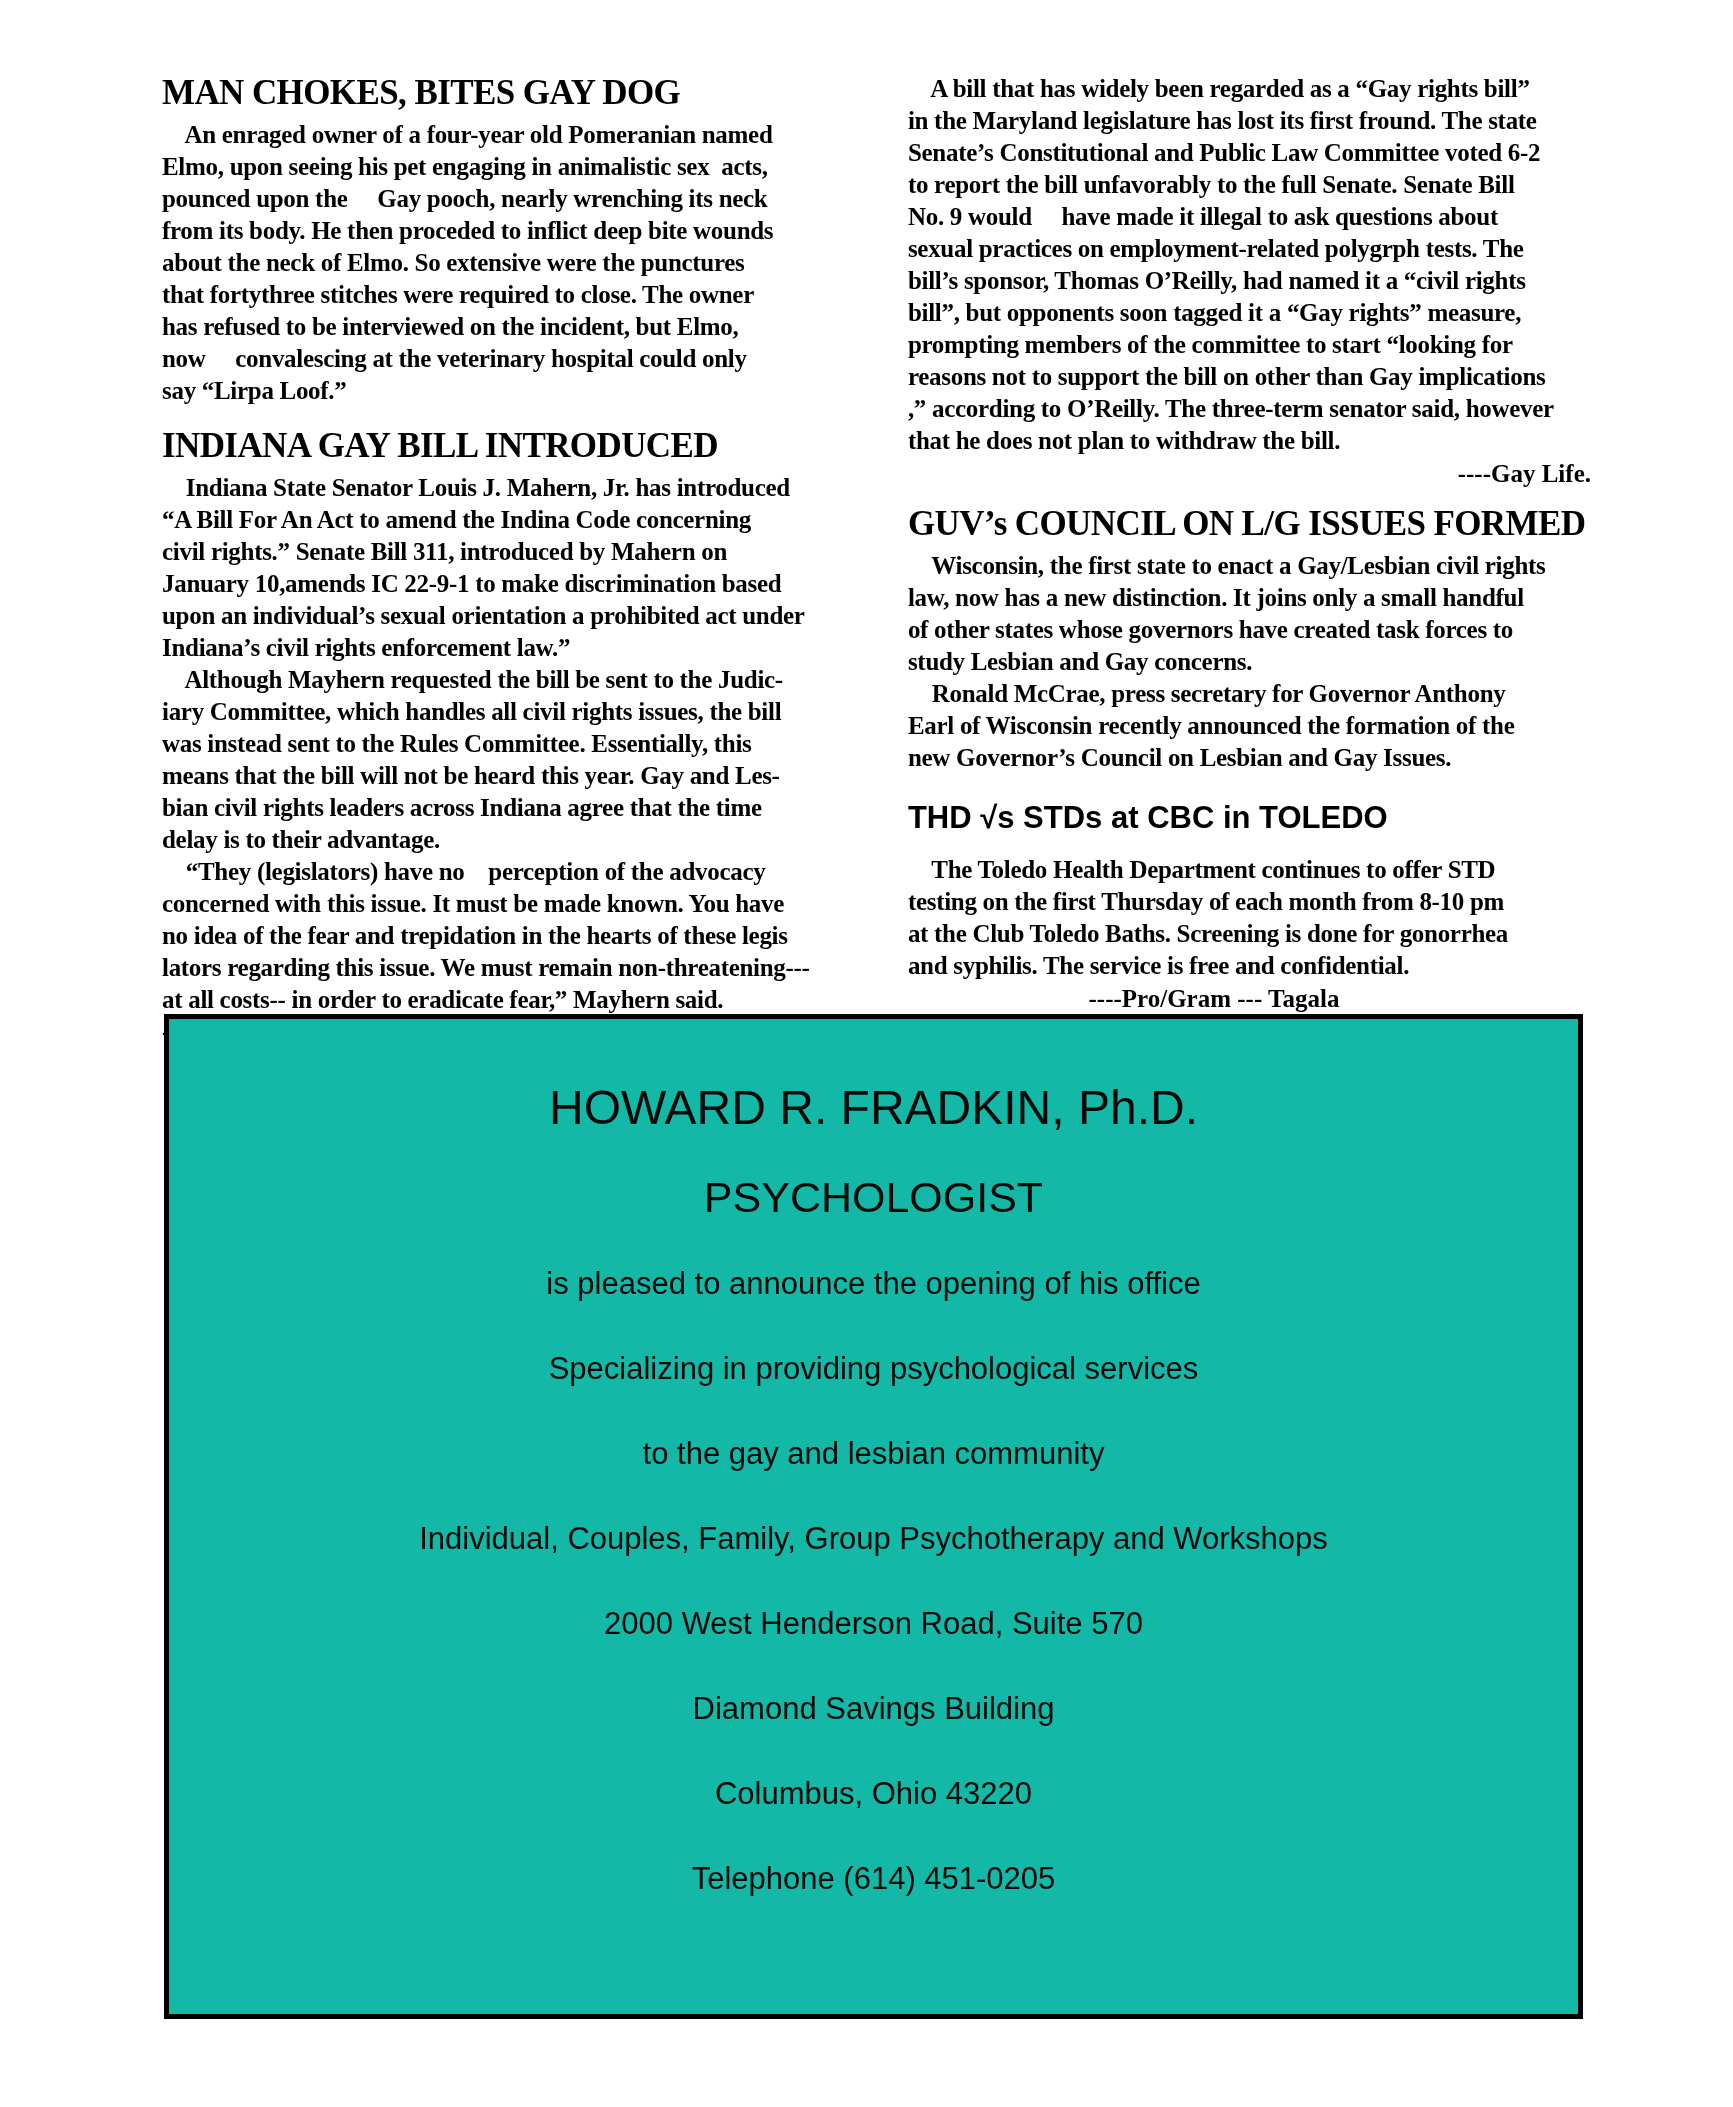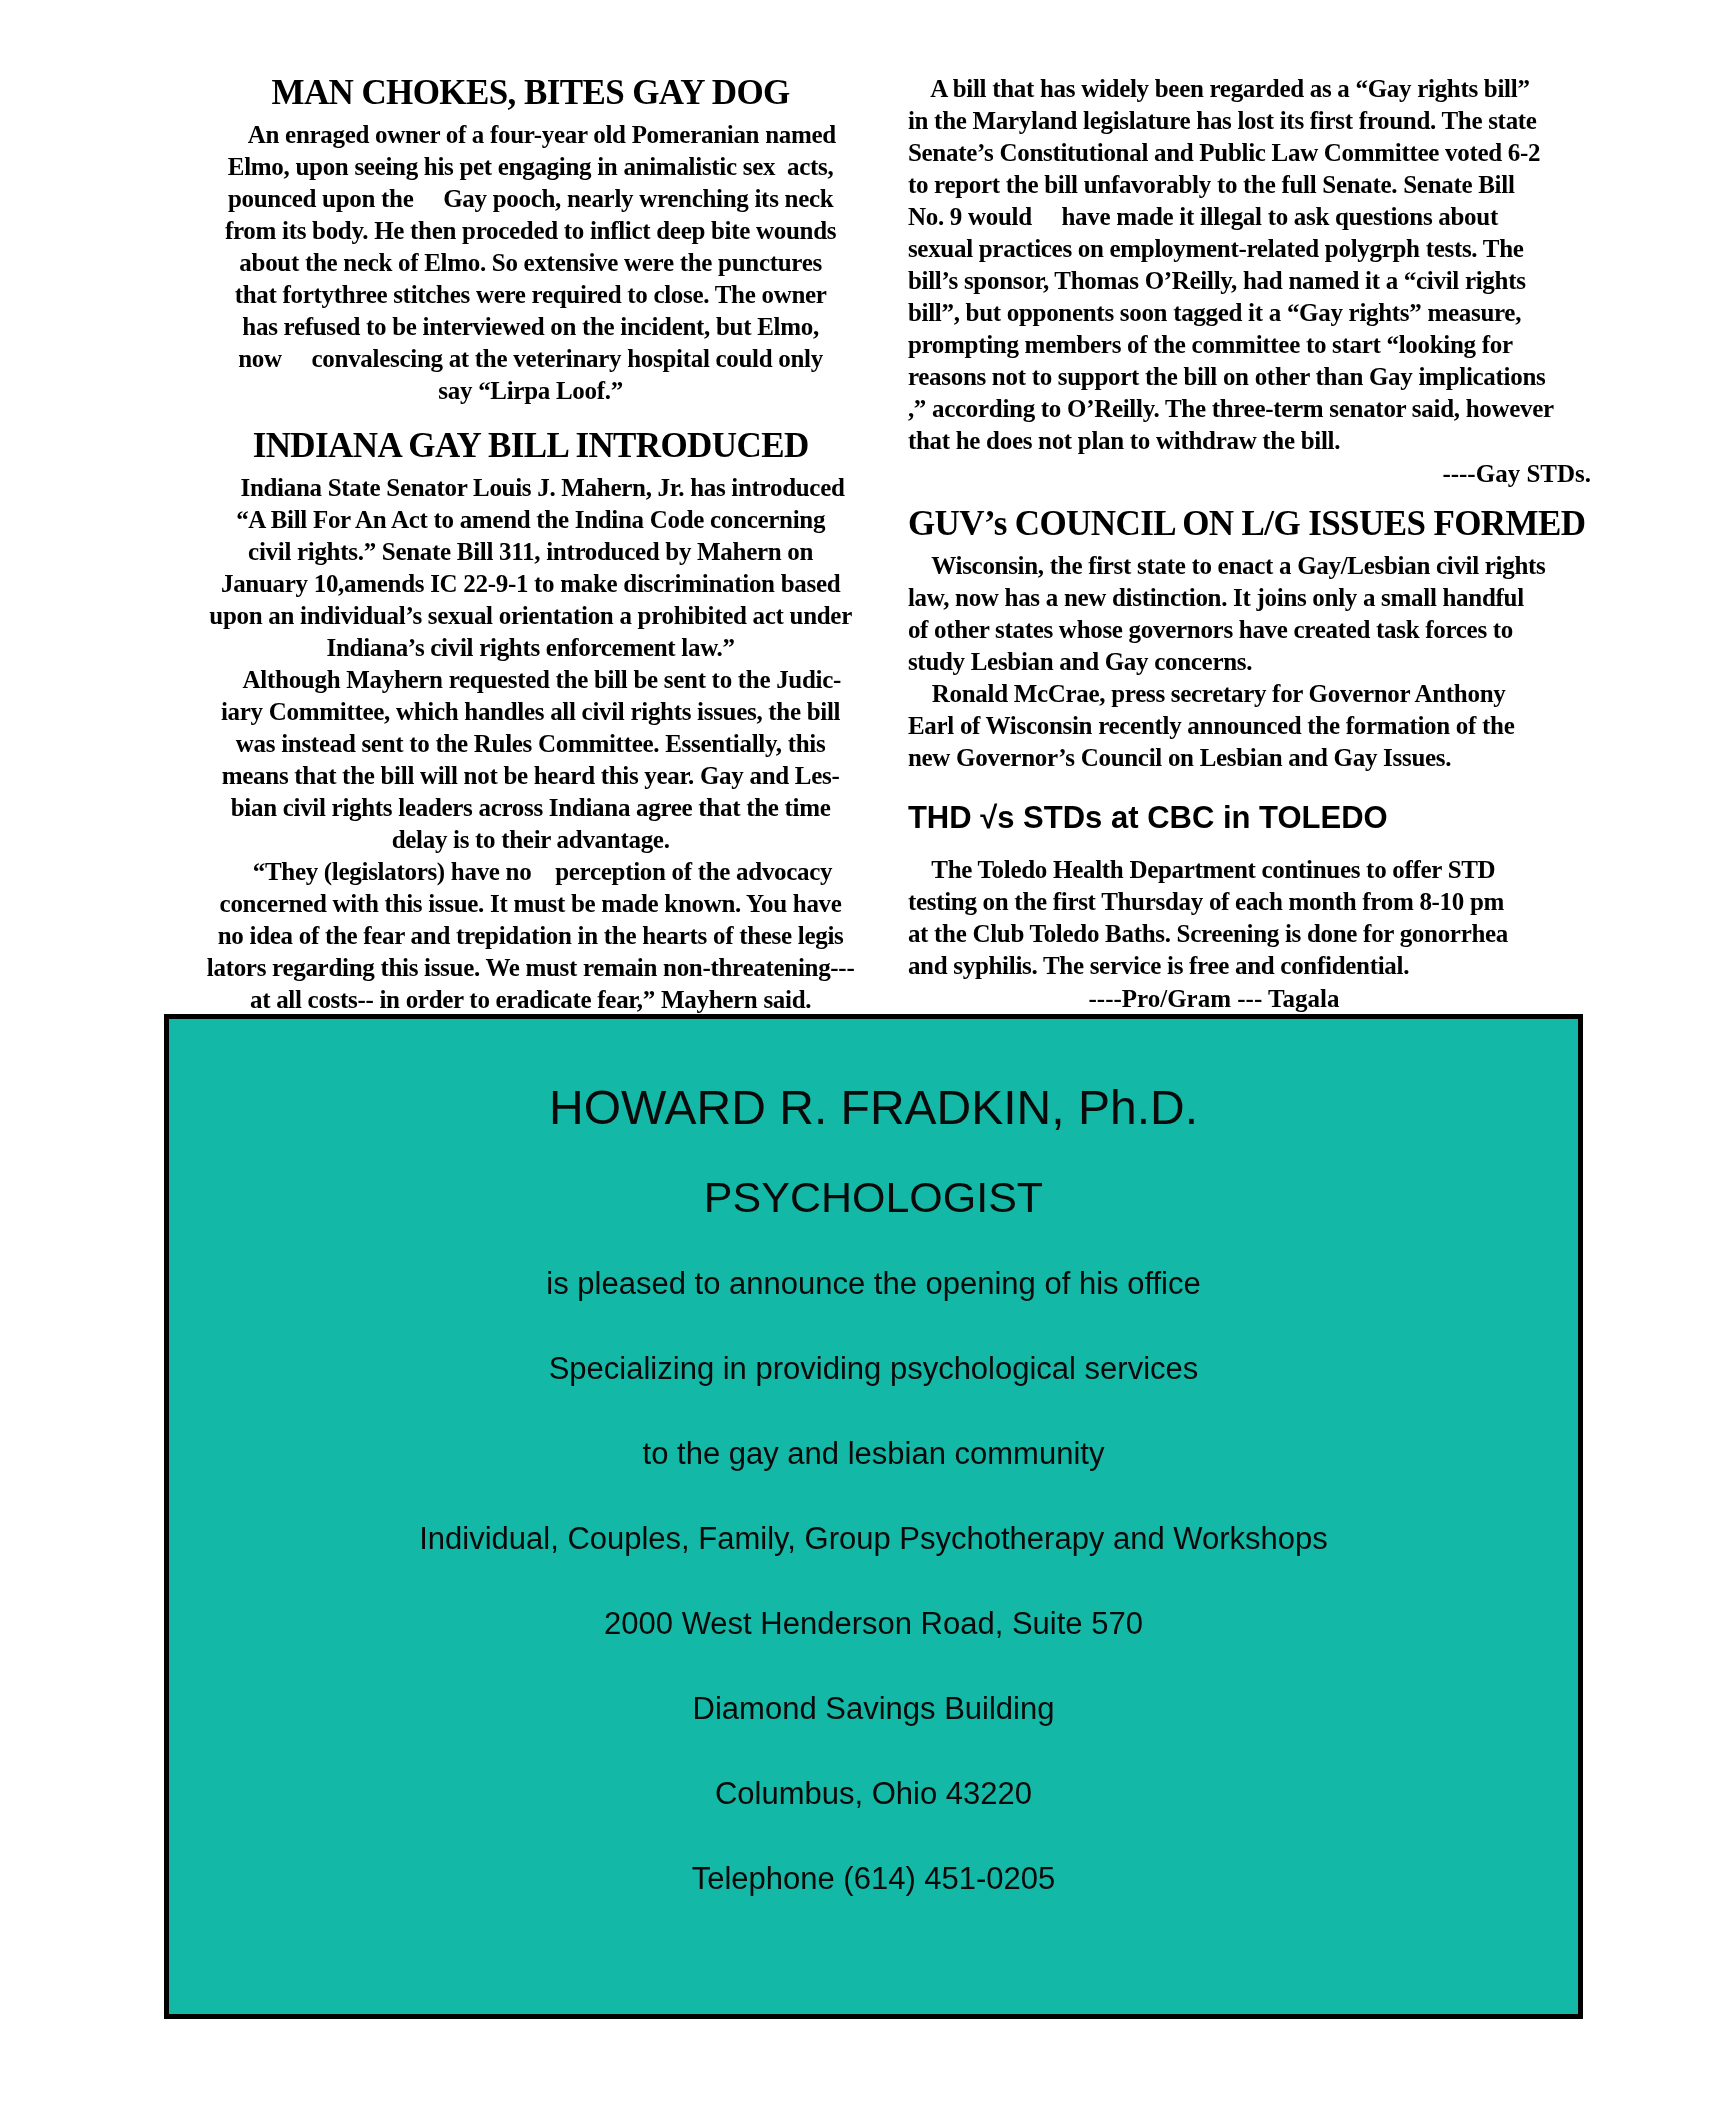--- a/index.html
+++ b/index.html
@@ -9,21 +9,21 @@
     background:#ffffff;
     color:#000000;
     overflow:hidden;
   }
   .news {
     position:absolute; left:162px; top:73px;
     width:1543px;
     display:flex; flex-direction:row; gap:8.7px;
   }
   .col { display:block; }
-  .col-left  { width:739px;text-align:center; }
+  .col-left  { width:739px; }
   .col-right { width:799px; }
   .headline {
     font-family:"Liberation Serif", serif;
     font-weight:bold;
     font-size:35px; line-height:40px;
     letter-spacing:-0.6px;
     margin:0 0 6.2px 0;
     white-space:pre;
   }
   .headline.gap-top    { margin-top:18.5px; }
@@ -123,21 +123,21 @@
 Senate’s Constitutional and Public Law Committee voted 6-2
 to report the bill unfavorably to the full Senate. Senate Bill
 No. 9 would     have made it illegal to ask questions about
 sexual practices on employment-related polygrph tests. The
 bill’s sponsor, Thomas O’Reilly, had named it a “civil rights
 bill”, but opponents soon tagged it a “Gay rights” measure,
 prompting members of the committee to start “looking for
 reasons not to support the bill on other than Gay implications
 ,” according to O’Reilly. The three-term senator said, however
 that he does not plan to withdraw the bill.</div>
-        <div class="attribution right">----Gay STDs.</div>
+        <div class="attribution right">----Gay Life.</div>
       </div>
       <div>
         <h2 class="headline gap-top-lg">GUV’s COUNCIL ON L/G ISSUES FORMED</h2>
         <div class="article-body">    Wisconsin, the first state to enact a Gay/Lesbian civil rights
 law, now has a new distinction. It joins only a small handful
 of other states whose governors have created task forces to
 study Lesbian and Gay concerns.
     Ronald McCrae, press secretary for Governor Anthony
 Earl of Wisconsin recently announced the formation of the
 new Governor’s Council on Lesbian and Gay Issues.</div>

